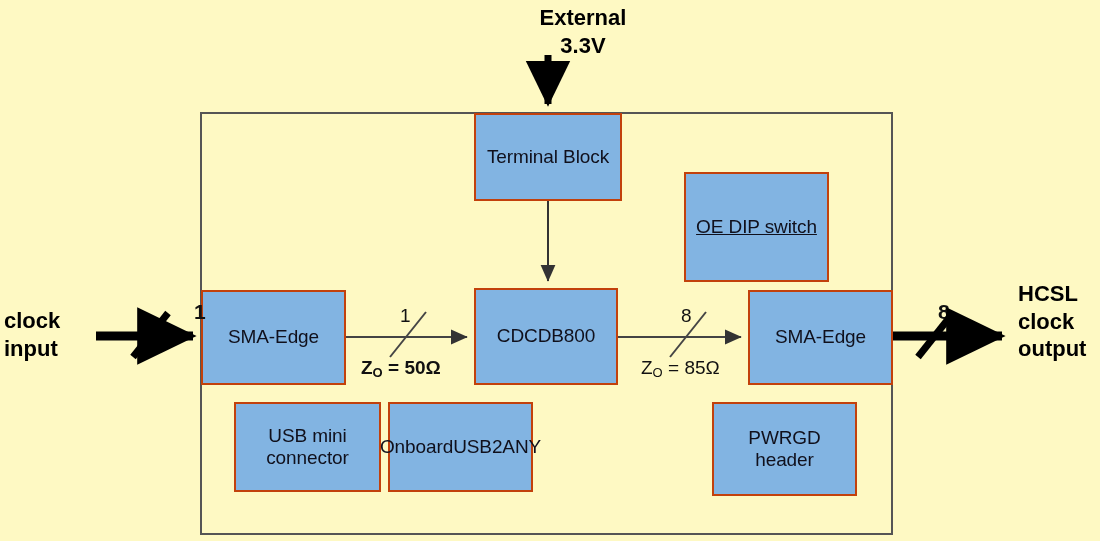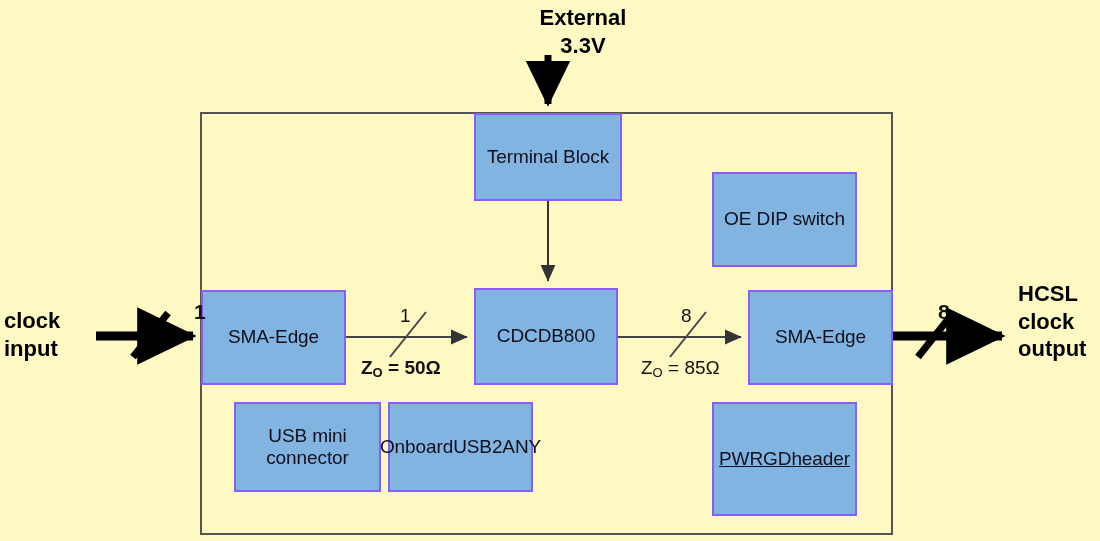--- a/index.html
+++ b/index.html
@@ -6,21 +6,21 @@
   #stage{
     position:relative;
     width:1100px;height:541px;
     background:#fef9c3;
     font-family:"Liberation Sans", sans-serif;
     overflow:hidden;
   }
   .blk{
     position:absolute;
     background:#82b4e2;
-    border:2px solid #8b5cf6;
+    border:2px solid #c2410c;
     box-sizing:border-box;
     display:flex;
     align-items:center;
     justify-content:center;
     text-align:center;
     color:#10101c;
     font-size:19px;
     line-height:1.18;
     letter-spacing:-0.1px;
   }
@@ -75,21 +75,21 @@
   <div class="ext-label" style="left:1018px;top:280px;width:82px;text-align:left;">
     <span>HCSL</span><br>
     <span>clock</span><br>
     <span>output</span>
   </div>
 
   <div class="blk" style="left:474px;top:113px;width:148px;height:88px;">
     <span class="lbl">Terminal Block</span>
   </div>
 
-  <div class="blk" style="left:712px;top:172px;width:145px;height:95px;">
+  <div class="blk" style="left:684px;top:172px;width:145px;height:110px;text-decoration:underline;">
     <span class="lbl">OE DIP switch</span>
   </div>
 
   <div class="blk" style="left:201px;top:290px;width:145px;height:95px;">
     <span class="lbl">SMA-Edge</span>
   </div>
 
   <div class="blk" style="left:474px;top:288px;width:144px;height:97px;">
     <span class="lbl">CDCDB800</span>
   </div>
@@ -101,21 +101,21 @@
   <div class="blk" style="left:234px;top:402px;width:147px;height:90px;flex-direction:column;text-align:center;">
     <span class="lbl">USB mini</span>
     <span class="lbl">connector</span>
   </div>
 
   <div class="blk" style="left:388px;top:402px;width:145px;height:90px;flex-direction:row;">
     <span class="lbl">Onboard</span>
     <span class="lbl">USB2ANY</span>
   </div>
 
-  <div class="blk" style="left:712px;top:402px;width:145px;height:114px;flex-direction:row;text-decoration:underline;">
+  <div class="blk" style="left:712px;top:402px;width:145px;height:94px;flex-direction:column;">
     <span class="lbl">PWRGD</span>
     <span class="lbl">header</span>
   </div>
 
   <div class="sig-label" style="left:194px;top:300px;font-weight:bold;font-size:21px;">1</div>
 
   <div class="sig-label" style="left:400px;top:305px;">1</div>
 
   <div class="sig-label" style="left:361px;top:357px;font-weight:bold;">
     <span>Z</span><sub>O</sub><span> = 50Ω</span>

